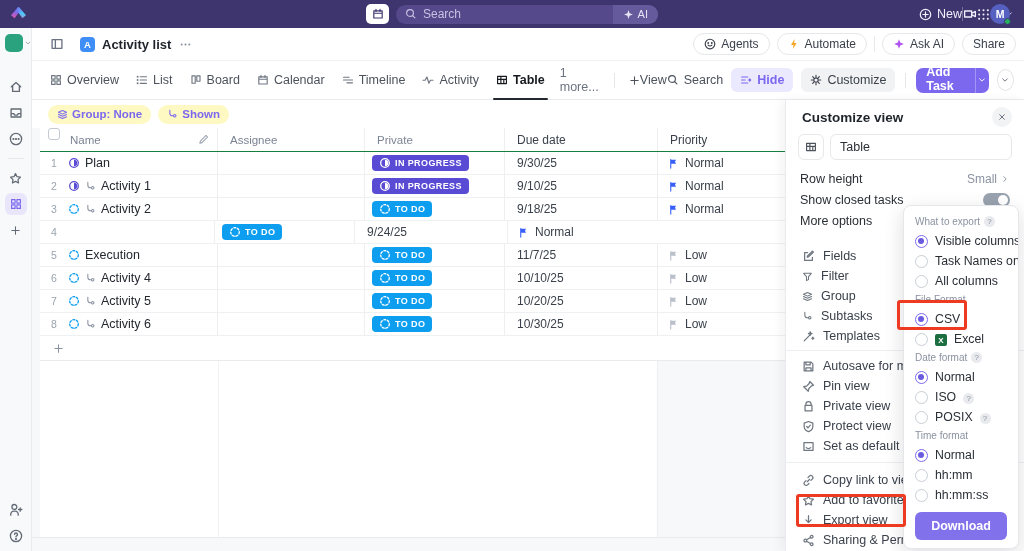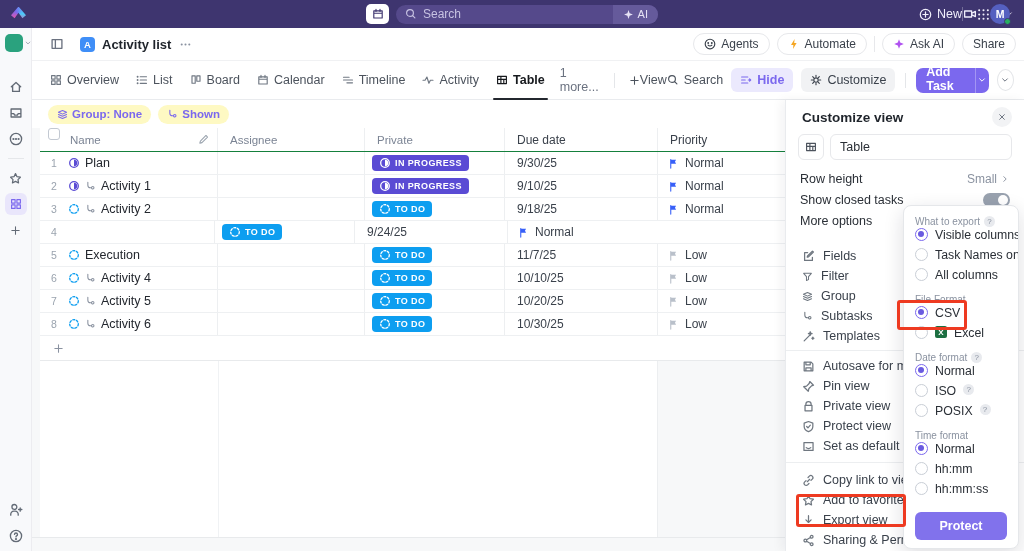--- a/index.html
+++ b/index.html
@@ -111,21 +111,21 @@
   .menu{margin-top:15px}
   .m-item{height:20px;display:flex;align-items:center;gap:8px;padding:0 6px;font-size:12.5px;color:#3a414b;white-space:nowrap;overflow:hidden}
   .m-item .ic{color:#6f7780}
   .m-div1{height:1px;background:#eceef0;margin:4px -10px 5px}
   .m-div2{height:1px;background:#eceef0;margin:6px -10px 7px}
 
   
   .popup{position:absolute;left:903px;top:205px;width:116px;height:344px;background:#fff;border:1px solid #e5e7ea;border-radius:8px;box-shadow:0 6px 20px rgba(20,20,40,.14);z-index:20;padding:8px 11px;overflow:hidden}
   .sec-label{height:14px;display:flex;align-items:center;gap:4px;font-size:10px;color:#8a92a0}
   .sec-label.later{margin-top:4px}
-  .opt-row{height:20px;display:flex;align-items:flex-start;gap:7px;font-size:12.3px;color:#2a2f36;white-space:nowrap}
+  .opt-row{height:20px;display:flex;align-items:flex-end;gap:7px;font-size:12.3px;color:#2a2f36;white-space:nowrap}
   .radio{width:13px;height:13px;border-radius:50%;border:1.5px solid #c9ced6;background:#fff;flex:none;position:relative}
   .radio.sel{border-color:#7b68ee}
   .radio.sel::after{content:'';position:absolute;left:2px;top:2px;width:6px;height:6px;border-radius:50%;background:#6a5be0}
   .help{width:11px;height:11px;border-radius:50%;background:#e8eaee;color:#8a92a0;font-size:8px;display:inline-flex;align-items:center;justify-content:center;flex:none}
   .excel{width:12px;height:12px;border-radius:2px;background:#1d6f42;color:#fff;font-size:8px;font-weight:bold;display:inline-flex;align-items:center;justify-content:center;flex:none}
   .btn-download{margin-top:10px;width:100%;height:28px;border-radius:6px;background:#8172ec;color:#fff;font-size:12.5px;font-weight:600;display:flex;align-items:center;justify-content:center}
 
   
   .hl{position:absolute;border:3px solid #ee3a21;border-radius:3px;z-index:30;pointer-events:none}
   #hl-csv{left:897px;top:300px;width:70px;height:30px}
@@ -1004,18 +1004,18 @@
         </div>
         <div class="opt-row">
           <span class="radio"></span>
           <span>hh:mm</span>
         </div>
         <div class="opt-row">
           <span class="radio"></span>
           <span>hh:mm:ss</span>
         </div>
       </div>
-    <div class="btn-download">Protect</div>
+    <div class="btn-download">Download</div>
   </div>
 
   <div class="hl" id="hl-csv"></div>
   <div class="hl" id="hl-export"></div>
 </div>
 
 </body></html>

